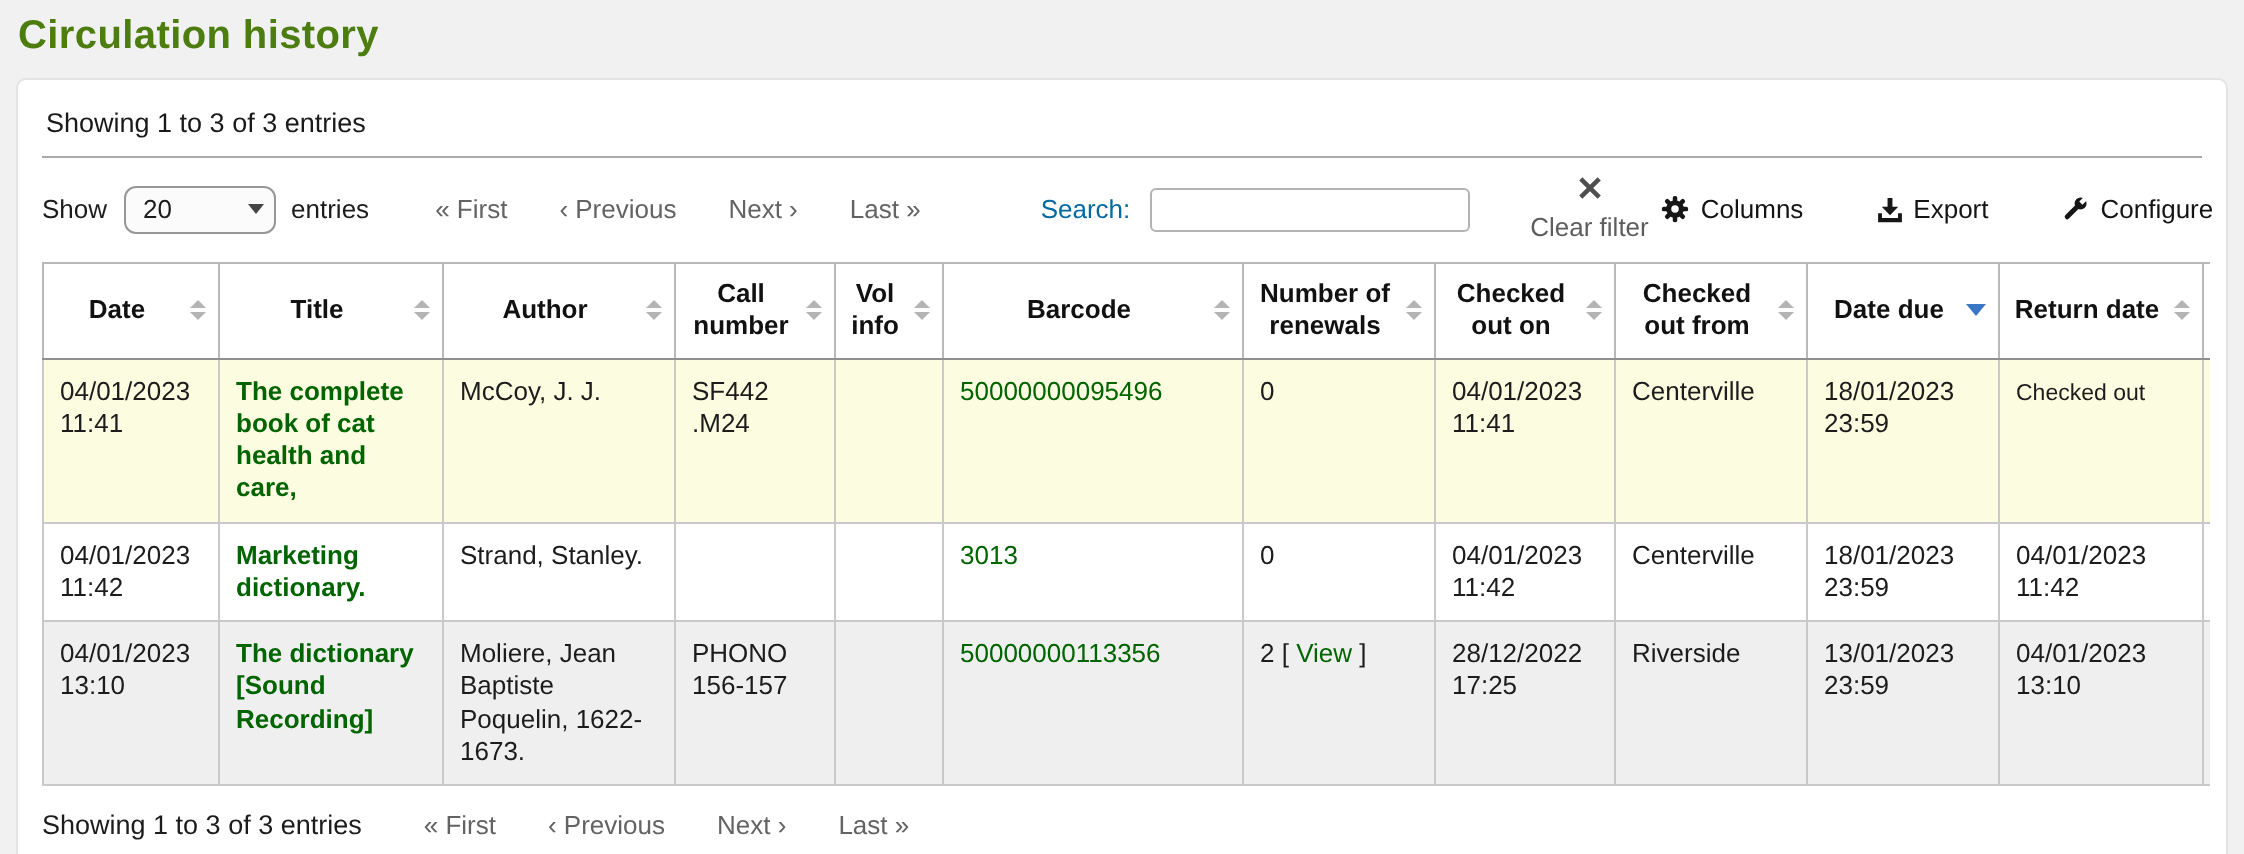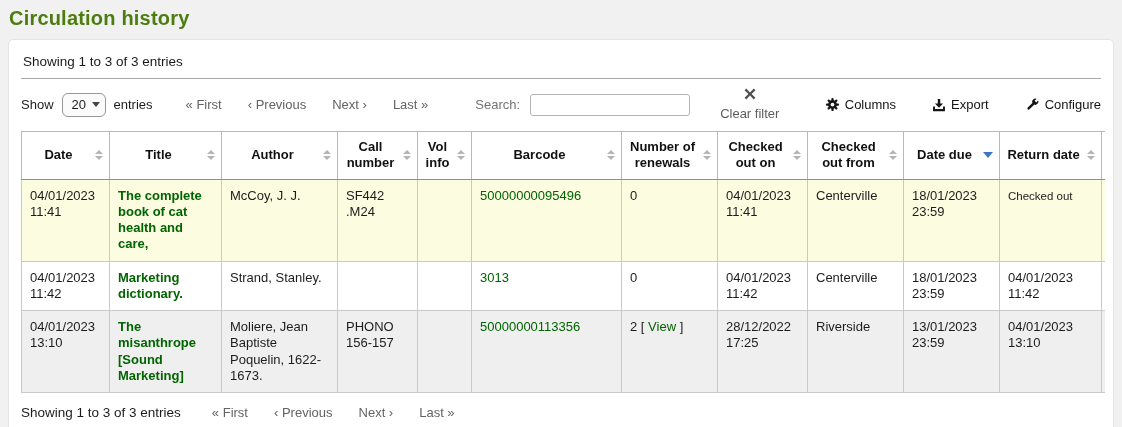--- a/index.html
+++ b/index.html
@@ -31,34 +31,34 @@
     border-bottom:1px solid #a9a9a9;
   }
   .controls{
     margin:9px 12px 10px;display:flex;align-items:center;
     font-size:13px;gap:6px;white-space:nowrap;
   }
   .select-wrap{position:relative;display:inline-block;margin:0 2px;}
   .select-wrap select{
     appearance:none;-webkit-appearance:none;
     font-family:inherit;font-size:13px;color:#1c1c1c;
-    width:44px;height:24px;padding:0 16px 0 9px;
+    width:76px;height:24px;padding:0 16px 0 9px;
     border:1px solid #979797;border-radius:6px;background:#fbfbfb;
   }
   .select-wrap .chev{
     position:absolute;right:6px;top:9px;pointer-events:none;
     width:0;height:0;border-left:4px solid transparent;
     border-right:4px solid transparent;border-top:5px solid #444;
   }
   .pager{display:flex;align-items:center;justify-content:space-between;}
   .pager a{
     color:#636363;text-decoration:none;padding:0 13px;cursor:default;
   }
   .pager-top{margin-left:14px;}
-  .search-label{margin-left:28px;color:#737373;}
+  .search-label{margin-left:41px;color:#0369a1;}
   .search-input{
     width:160px;height:22px;border:1px solid #b3b3b3;border-radius:3px;
     font-family:inherit;font-size:13px;padding:0 6px;margin-left:4px;
   }
   .clear-filter{
     margin-left:24px;color:var(--muted);text-decoration:none;
     display:inline-flex;align-items:center;gap:6px;cursor:pointer;flex-direction:column;
   }
   .right-tools{margin-left:auto;display:flex;align-items:center;gap:36px;text-align:center;}
   .tool-btn{
@@ -260,21 +260,21 @@
             <td><a class="barcode-link">3013</a></td>
             <td>0</td>
             <td>04/01/2023 11:42</td>
             <td>Centerville</td>
             <td>18/01/2023 23:59</td>
             <td>04/01/2023 11:42</td>
             <td class="sliver"></td>
           </tr>
           <tr class="row-stripe">
             <td>04/01/2023 13:10</td>
-            <td><a class="title-link">The misanthrope [Sound Marketing]</a></td>
+            <td><a class="title-link">The dictionary [Sound Recording]</a></td>
             <td>Moliere, Jean Baptiste Poquelin, 1622-1673.</td>
             <td>PHONO 156-157</td>
             <td></td>
             <td><a class="barcode-link">50000000113356</a></td>
             <td>2 [ <a class="view-link">View</a> ]</td>
             <td>28/12/2022 17:25</td>
             <td>Riverside</td>
             <td>13/01/2023 23:59</td>
             <td>04/01/2023 13:10</td>
             <td class="sliver"></td>

